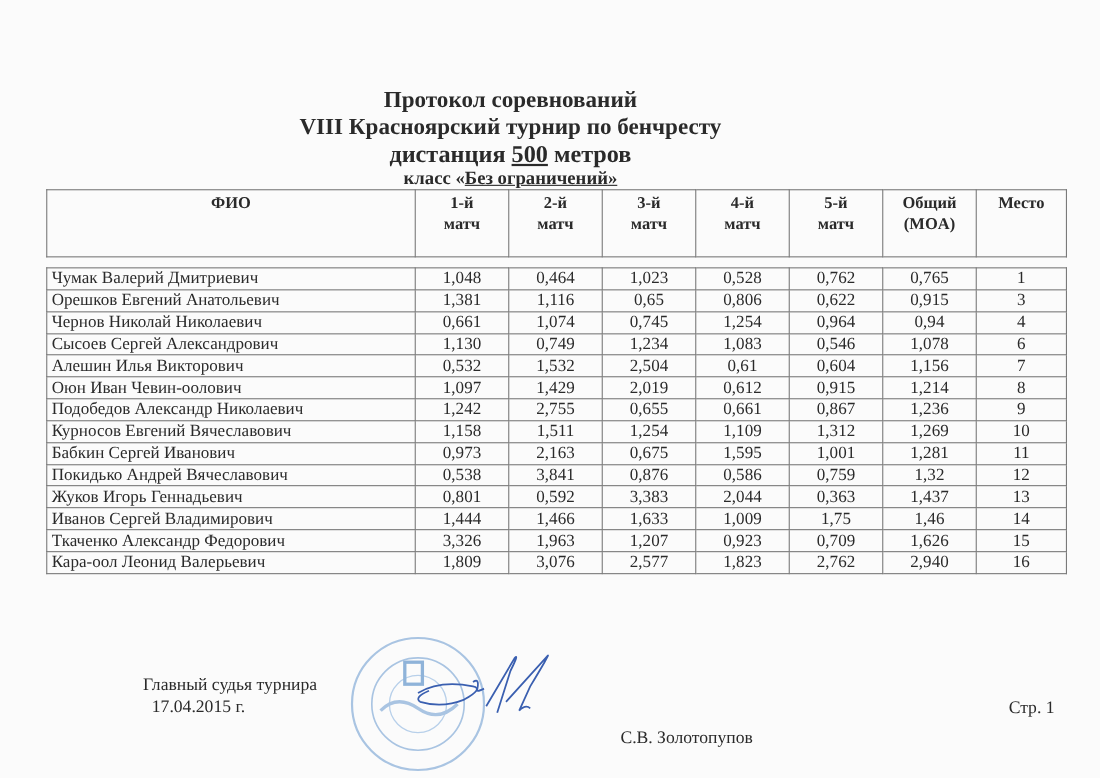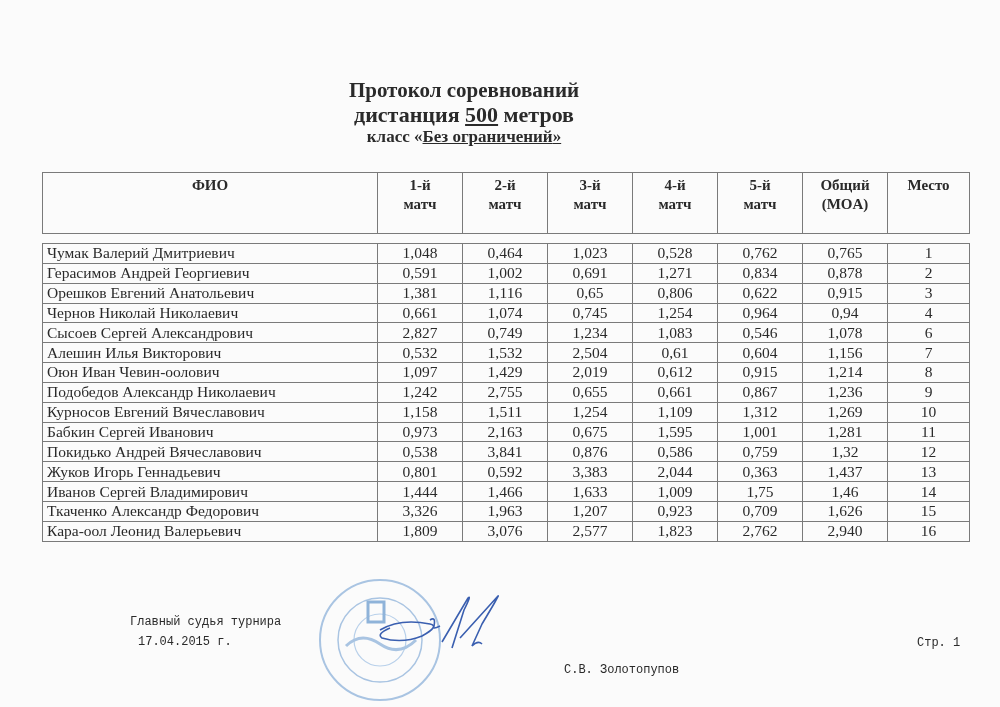--- a/index.html
+++ b/index.html
@@ -20,34 +20,35 @@
     td, th { border: 1px solid #7a7a7a; padding: 0; }
     .hdr { top: 172px; width: 925px; }
     .hdr th { height: 57px; vertical-align: top; font-weight: bold; font-size: 15px; line-height: 19px; padding-top: 3px; text-align: center; }
     .data { top: 243px; width: 925px; }
     .data td { height: 18.85px; font-size: 15.5px; line-height: 18px; text-align: center; }
     .data td.name { text-align: left; padding-left: 4px; }
     col.c-name { width: 335px; }
     col.c-m { width: 85px; }
     col.c-place { width: 82px; }
 
-    .footer { position: absolute; font-size: 12px; line-height: 19px; font-family: Liberation Mono, monospace; }
+    .footer { position: absolute; font-size: 16px; line-height: 19px; }
     .judge-label { left: 130px; top: 613px; }
     .date { left: 138px; top: 633px; }
     .judge-name { left: 564px; top: 613px; margin-top: 48px; }
     .page-num { left: 917px; top: 634px; }
 
     .stamp { position: absolute; left: 316px; top: 576px; width: 128px; height: 128px; }
     .signature { position: absolute; left: 360px; top: 590px; width: 150px; height: 70px; }
   </style>
 </head>
 <body>
 
 <div class="title-block">
   <div class="title-line1">Протокол соревнований</div>
+  <div class="title-line2">VIII Красноярский турнир по бенчресту</div>
   <div class="title-line3"><span>дистанция </span><span class="u">500</span><span> метров</span></div>
   <div class="title-line4"><span>класс «</span><span class="u">Без ограничений</span><span class="u">»</span></div>
 </div>
 
 <table class="hdr">
   <colgroup>
       <col class="c-name">
       <col class="c-m">
       <col class="c-m">
       <col class="c-m">
@@ -110,30 +111,20 @@
         <td class="name">Чумак Валерий Дмитриевич</td>
         <td>1,048</td>
         <td>0,464</td>
         <td>1,023</td>
         <td>0,528</td>
         <td>0,762</td>
         <td>0,765</td>
         <td>1</td>
       </tr>
       <tr>
-        <td class="name">Герасимов Андрей Георгиевич</td>
-        <td>0,591</td>
-        <td>1,002</td>
-        <td>0,691</td>
-        <td>1,271</td>
-        <td>0,834</td>
-        <td>0,878</td>
-        <td>2</td>
-      </tr>
-      <tr>
         <td class="name">Орешков Евгений Анатольевич</td>
         <td>1,381</td>
         <td>1,116</td>
         <td>0,65</td>
         <td>0,806</td>
         <td>0,622</td>
         <td>0,915</td>
         <td>3</td>
       </tr>
       <tr>
@@ -141,21 +132,21 @@
         <td>0,661</td>
         <td>1,074</td>
         <td>0,745</td>
         <td>1,254</td>
         <td>0,964</td>
         <td>0,94</td>
         <td>4</td>
       </tr>
       <tr>
         <td class="name">Сысоев Сергей Александрович</td>
-        <td>2,827</td>
+        <td>1,130</td>
         <td>0,749</td>
         <td>1,234</td>
         <td>1,083</td>
         <td>0,546</td>
         <td>1,078</td>
         <td>6</td>
       </tr>
       <tr>
         <td class="name">Алешин Илья Викторович</td>
         <td>0,532</td>

